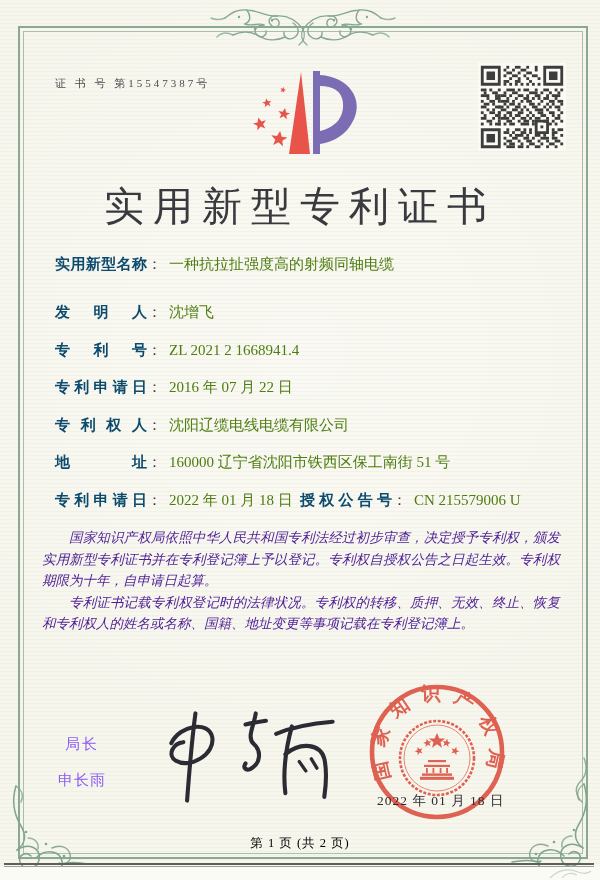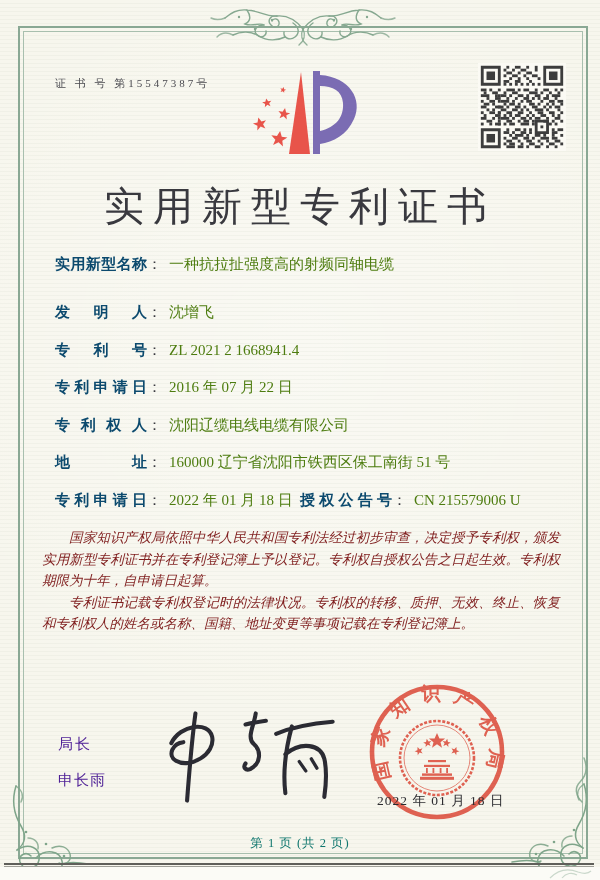--- a/index.html
+++ b/index.html
@@ -40,34 +40,34 @@
   .row{position:absolute;left:0;white-space:nowrap;}
   .lbl{
     display:inline-block;width:92px;vertical-align:top;
     text-align:justify;text-align-last:justify;color:#0c4a6e;font-weight:bold;
   }
   .colon{display:inline-block;margin-right:7px;color:#3a3a40;}
   .val{color:#4d7c0f;}
   .grant-no{position:absolute;left:245px;top:0;white-space:nowrap;}
   .body-text{
     position:absolute;left:42px;top:527px;width:518px;
-    font-size:13.5px;line-height:21.5px;color:#7f1d1d;
+    font-size:13.5px;line-height:21.5px;color:#4c1d95;
     font-style:italic;text-align:justify;
   }
   .body-text p{margin:0;text-indent:2em;}
-  .sign-block{position:absolute;left:58px;top:735px;font-size:15px;letter-spacing:2px;color:#4c1d95;}
+  .sign-block{position:absolute;left:58px;top:735px;font-size:15px;letter-spacing:2px;color:#8b5cf6;text-align:center;}
   .sign-block .name{margin-top:17px;letter-spacing:1px;}
   .signature{position:absolute;left:148px;top:706px;width:195px;height:102px;}
   .seal{position:absolute;left:366px;top:681px;width:142px;height:142px;opacity:0.92;mix-blend-mode:multiply;}
   .seal-date{
     position:absolute;left:377px;top:792px;font-size:13.5px;letter-spacing:1px;color:#2c2c30;white-space:nowrap;
   }
   .page-footer{
     position:absolute;left:0;top:835px;width:600px;text-align:center;
-    font-size:12.5px;color:#0f766e;letter-spacing:1px;
+    font-size:12.5px;color:#000000;letter-spacing:1px;
   }
   .scan-edge-1{position:absolute;left:4px;top:863px;width:590px;height:2px;background:#5f5f5a;}
   .scan-edge-2{position:absolute;left:4px;top:866px;width:590px;height:1px;background:#a0a099;}
   .below-edge{position:absolute;left:0;top:867px;width:600px;height:13px;background:#fbfbf6;}
   .page2-hint{position:absolute;left:548px;top:866px;width:44px;height:14px;opacity:0.45;}
 </style>
 </head>
 <body>
 
 <div class="stage">

